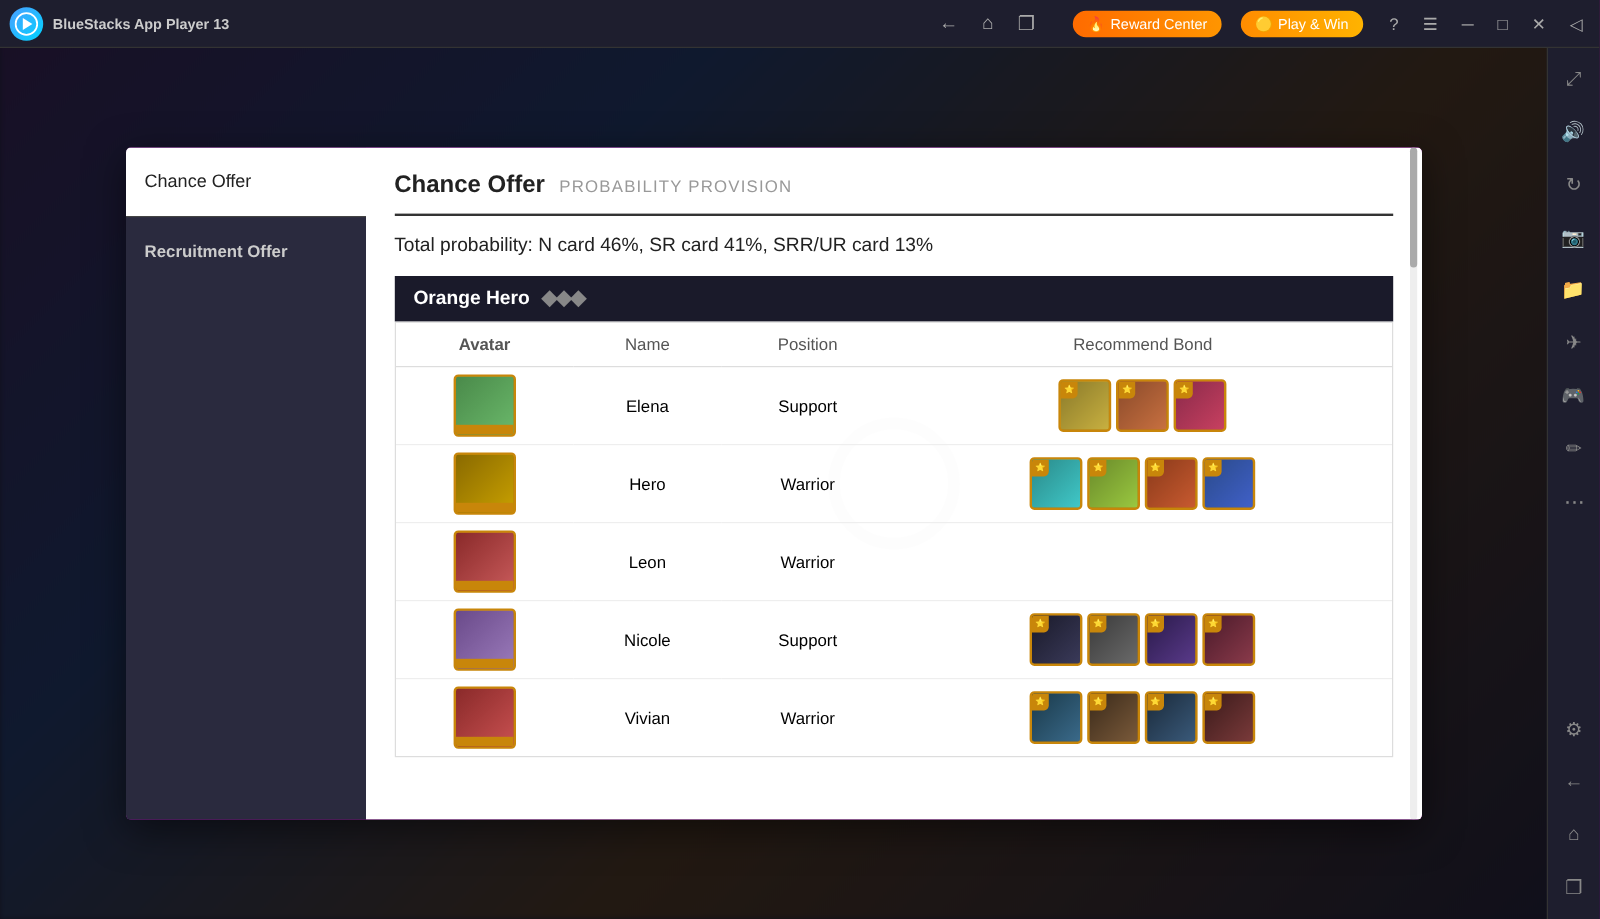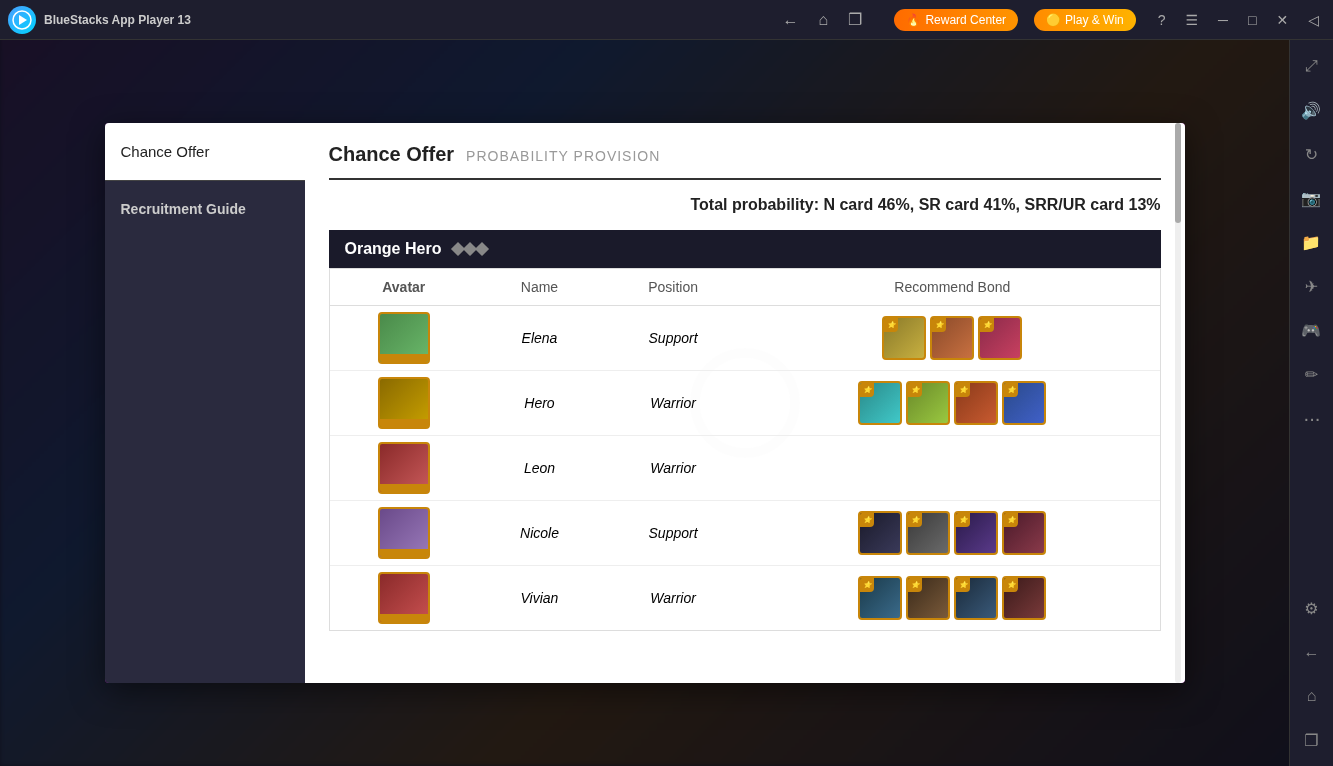--- a/index.html
+++ b/index.html
@@ -182,24 +182,23 @@
     .panel-subtitle {
       font-size: 14px;
       color: #999;
       font-weight: 500;
       letter-spacing: 1px;
     }
 
     
     .probability-line {
       font-size: 16px;
-      font-weight: 700;
+      font-weight: 400;
       color: #222;
       margin-bottom: 16px;
-      text-align: right;
     }
 
     
     .section-header {
       background: #1a1a2a;
       color: white;
       padding: 10px 16px;
       font-size: 16px;
       font-weight: 700;
       display: flex;
@@ -229,21 +228,20 @@
       font-weight: 500;
       border-bottom: 1px solid #ddd;
       font-size: 14px;
     }
     .hero-table th:first-child { text-align: center; font-weight: bold; }
     .hero-table td {
       padding: 6px 12px;
       vertical-align: middle;
       border-bottom: 1px solid #eee;
       text-align: center;
-      font-style: italic;
     }
     .hero-table td:first-child { text-align: center; }
     .hero-table tr:last-child td { border-bottom: none; }
 
     
     .avatar-cell {
       display: flex; align-items: center; justify-content: center;
     }
     .avatar-img {
       width: 52px; height: 52px;
@@ -381,21 +379,21 @@
 
 <div class="main-content">
   <div class="modal">
 
     <div class="left-panel">
       <div class="left-panel-item active">
         <span>Chance Offer</span>
       </div>
       <div class="left-panel-divider"></div>
       <div class="left-panel-secondary">
-        <span>Recruitment Guide</span>
+        <span>Recruitment Offer</span>
       </div>
     </div>
 
     <div class="right-panel">
 
       <div class="watermark">
         <svg width="120" height="120" viewBox="0 0 120 120" opacity="0.15">
           <circle cx="60" cy="60" r="50" fill="none" stroke="#888" stroke-width="10"></circle>
           <polygon points="45,30 85,60 45,90" fill="#888" opacity="0.3"></polygon>
         </svg>

